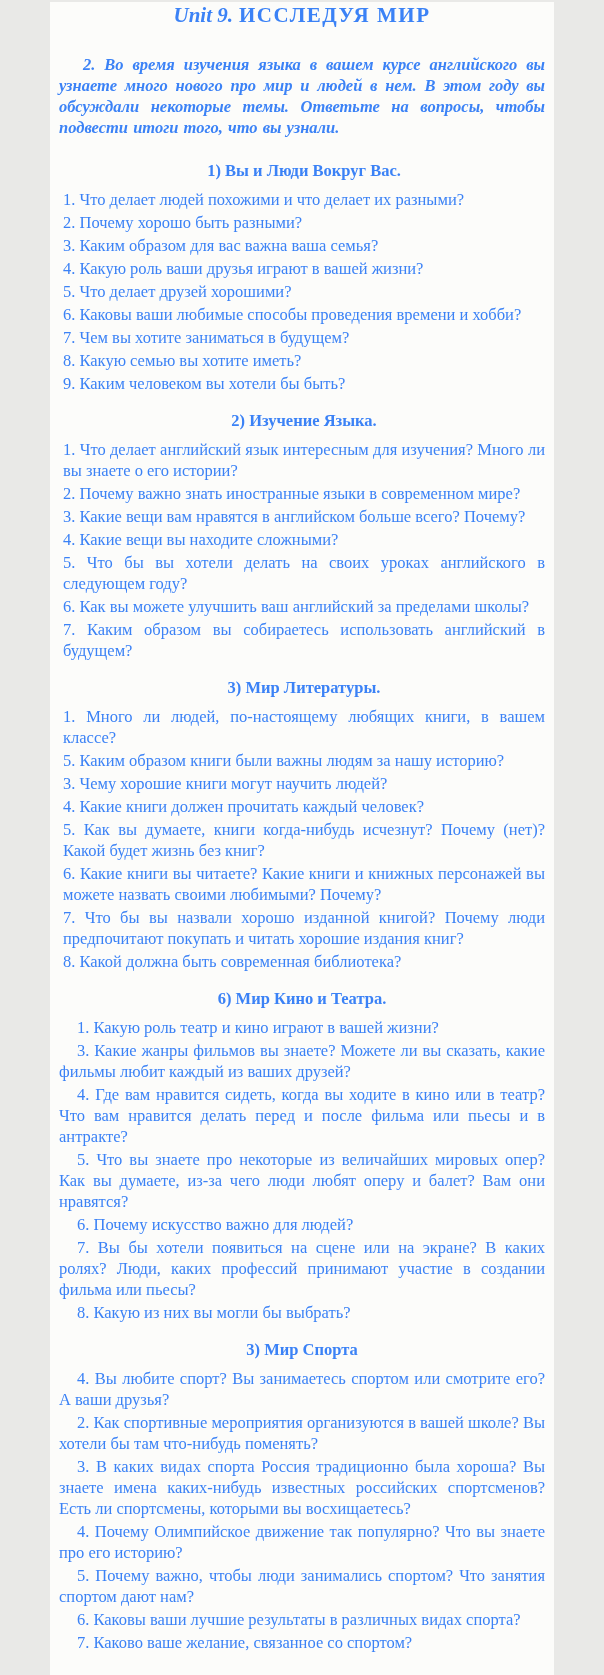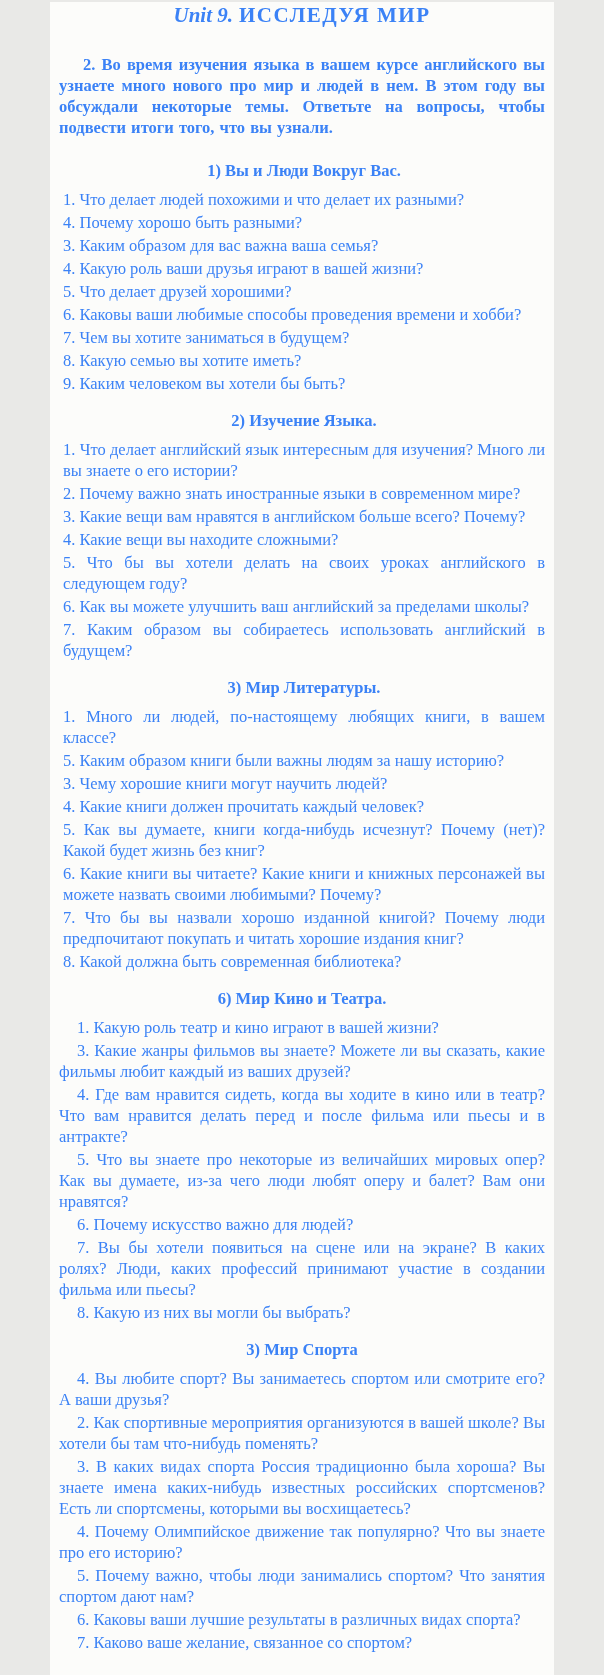--- a/index.html
+++ b/index.html
@@ -32,20 +32,21 @@
   }
   .title-name {
     letter-spacing: 1.5px;
   }
   .intro {
     font-weight: bold;
     text-align: justify;
     text-indent: 24px;
     margin: 0 0 22px 0;
     word-spacing: 1px;
+    font-style: italic;
   }
   .qsection {
     margin: 0 0 16px 0;
   }
   .section-heading {
     font-size: 16.5px;
     font-weight: bold;
     margin: 0 0 8px 0;
     padding-left: 4px;
     text-align: center;
@@ -70,21 +71,21 @@
   <h1 class="doc-title">
     <span class="title-unit">Unit 9.</span><span class="title-name">ИССЛЕДУЯ МИР</span>
   </h1>
 
   <p class="intro">2. Во время изучения языка в вашем курсе английского вы узнаете много нового про мир и людей в нем. В этом году вы обсуждали некоторые темы. Ответьте на вопросы, чтобы подвести итоги того, что вы узнали.</p>
 
   <div id="sections">
       <section class="qsection">
         <h2 class="section-heading">1) Вы и Люди Вокруг Вас.</h2>
         <p class="question">1. Что делает людей похожими и что делает их разными?</p>
-        <p class="question">4. Почему хорошо быть разными?</p>
+        <p class="question">2. Почему хорошо быть разными?</p>
         <p class="question">3. Каким образом для вас важна ваша семья?</p>
         <p class="question">4. Какую роль ваши друзья играют в вашей жизни?</p>
         <p class="question">5. Что делает друзей хорошими?</p>
         <p class="question">6. Каковы ваши любимые способы проведения времени и хобби?</p>
         <p class="question">7. Чем вы хотите заниматься в будущем?</p>
         <p class="question">8. Какую семью вы хотите иметь?</p>
         <p class="question">9. Каким человеком вы хотели бы быть?</p>
       </section>
       <section class="qsection">
         <h2 class="section-heading">2) Изучение Языка.</h2>

